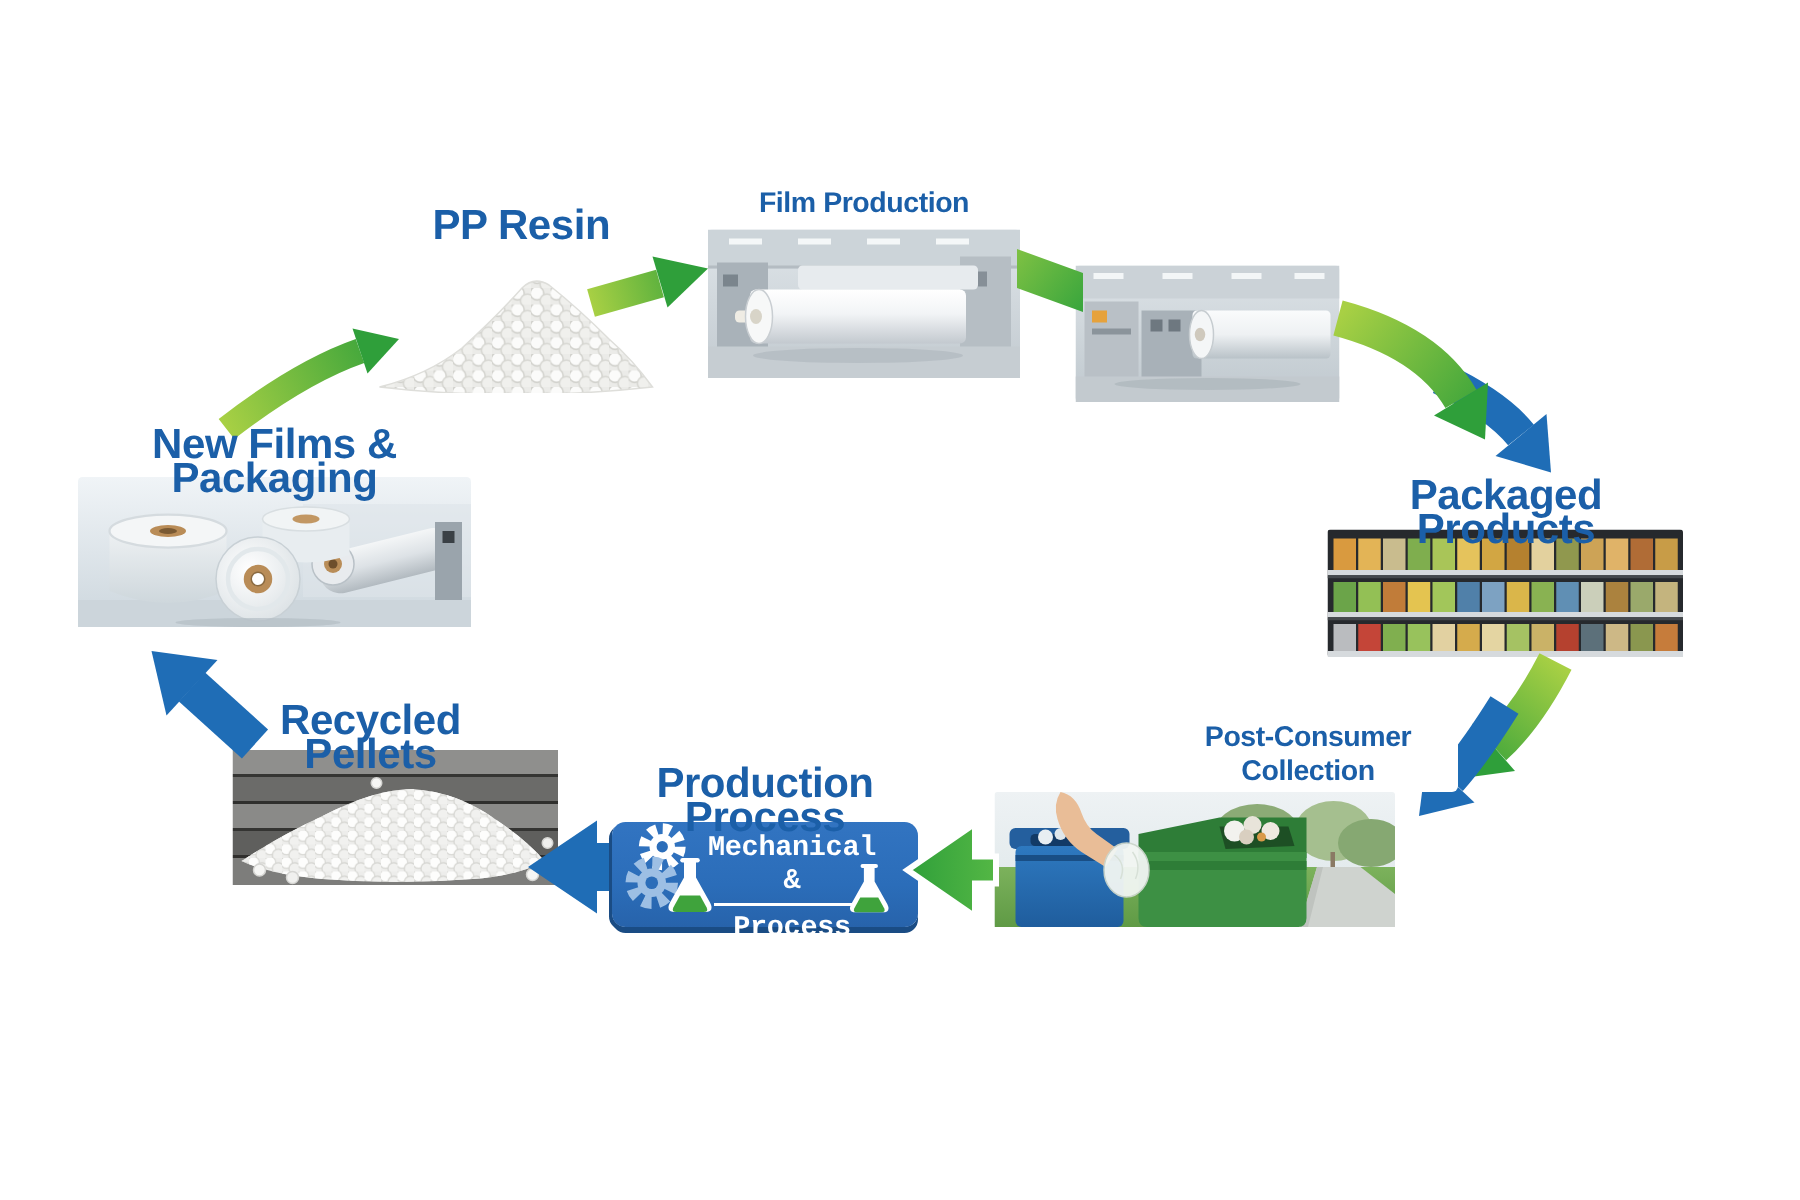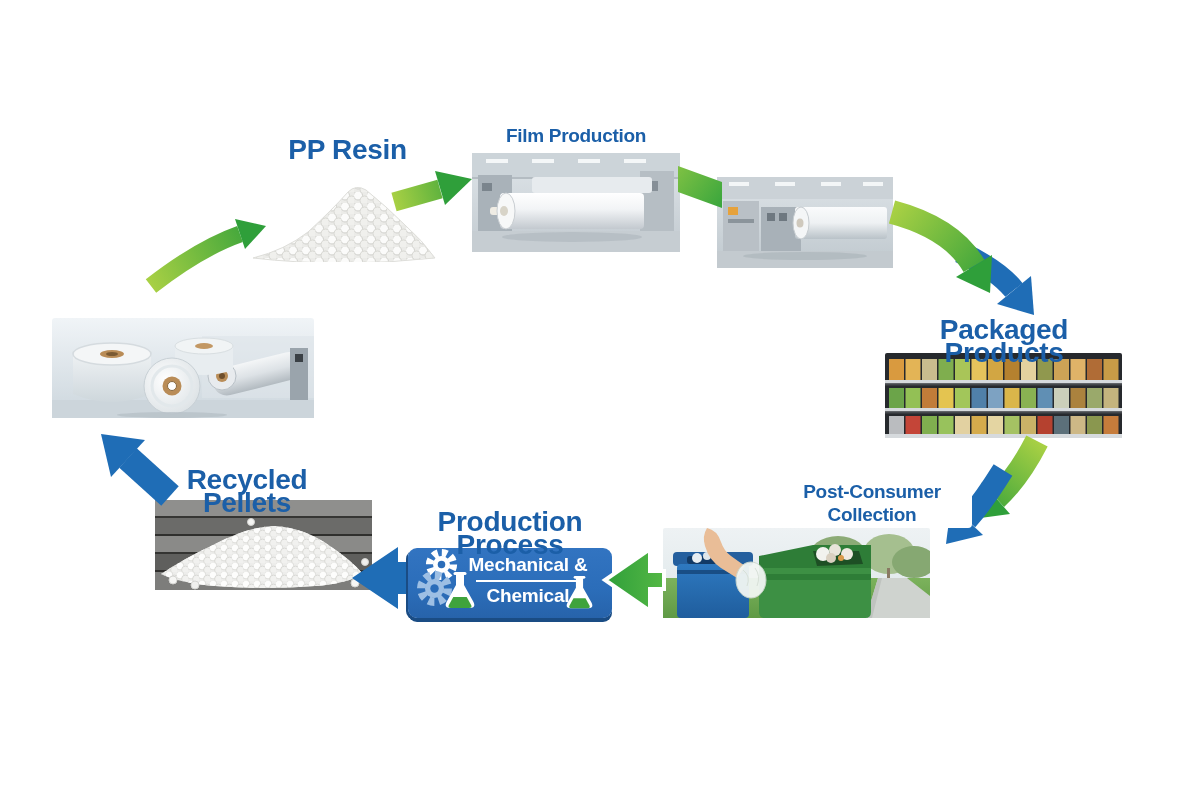--- a/index.html
+++ b/index.html
@@ -12,21 +12,21 @@
   #arrows{position:absolute;left:0;top:0;z-index:2;pointer-events:none;}
   #arrows-top{position:absolute;left:0;top:0;z-index:4;pointer-events:none;}
   .label{
     position:absolute;z-index:5;color:#1b5fa8;font-weight:bold;
     font-size:28px;line-height:23px;text-align:center;letter-spacing:-0.3px;
   }
   .label.two-line{font-size:19px;background:#ffffff;border-radius:4px;padding:2px 4px;}
   .process-box{
     position:absolute;left:408px;top:548px;width:204px;height:70px;z-index:3;
     background:linear-gradient(#3274c1,#2b6db9 60%,#2763ab);
-    border-radius:9px;box-shadow:0 4px 0 #1a4c84, -2px 2px 0 #1a4c84;
+    border-radius:9px;box-shadow:0 4px 0 #1a4c84, -2px 2px 0 #1a4c84;font-family:Liberation Mono, monospace;
   }
   .pbx-icon{position:absolute;}
   .pbx-text{position:absolute;left:58px;top:6px;width:124px;text-align:center;color:#ffffff;}
   .pbx-line1{font-size:19px;font-weight:bold;letter-spacing:-0.2px;}
   .pbx-divider{width:104px;height:2px;background:#ffffff;margin:4px auto 3px auto;}
   .pbx-line2{font-size:19px;font-weight:bold;letter-spacing:-0.2px;}
 </style>
 </head>
 <body>
 
@@ -391,21 +391,21 @@
       </svg>
     <svg class="pbx-icon" style="left:8px;top:22px;color:#9dbfe4" width="37" height="37" viewBox="-14 -14 28 28">
         <use href="#gear"></use>
       </svg>
     <svg class="pbx-icon" style="left:37px;top:24px" width="30" height="38" viewBox="0 0 30 38">
         <use href="#flask"></use>
       </svg>
     <div class="pbx-text">
       <div class="pbx-line1">Mechanical &amp;</div>
       <div class="pbx-divider"></div>
-      <div class="pbx-line2">Chemical</div>
+      <div class="pbx-line2">Process</div>
     </div>
     <svg class="pbx-icon" style="left:158px;top:28px" width="27" height="34" viewBox="0 0 30 38">
         <use href="#flask"></use>
       </svg>
   </div>
 
   <svg id="arrows-top" width="1200" height="800" viewBox="0 0 1200 800">
     <defs>
       <linearGradient id="ag6" gradientUnits="userSpaceOnUse" x1="666" y1="580" x2="605" y2="580">
         <stop offset="0" stop-color="#55b845"></stop>
@@ -416,14 +416,15 @@
       <polygon points="664,571 650,571 650,549 605,580 650,611 650,589 664,589" fill="url(#ag6)" stroke="#ffffff" stroke-width="4" stroke-linejoin="miter"></polygon>
     </g>
   </svg>
 
   <div class="label" style="left:265px;top:138px;width:165px">PP Resin</div>
   <div class="label" style="left:470px;top:124px;width:212px;font-size:19px">Film Production</div>
   <div class="label" style="left:893px;top:318px;width:222px">Packaged Products</div>
   <div class="label two-line" style="left:772px;top:478px;width:192px">Post-Consumer Collection</div>
   <div class="label" style="left:406px;top:510px;width:208px">Production Process</div>
   <div class="label" style="left:142px;top:468px;width:210px">Recycled Pellets</div>
+  <div class="label" style="left:50px;top:284px;width:266px">New Films &amp; Packaging</div>
 
 </div>
 
 </body></html>

